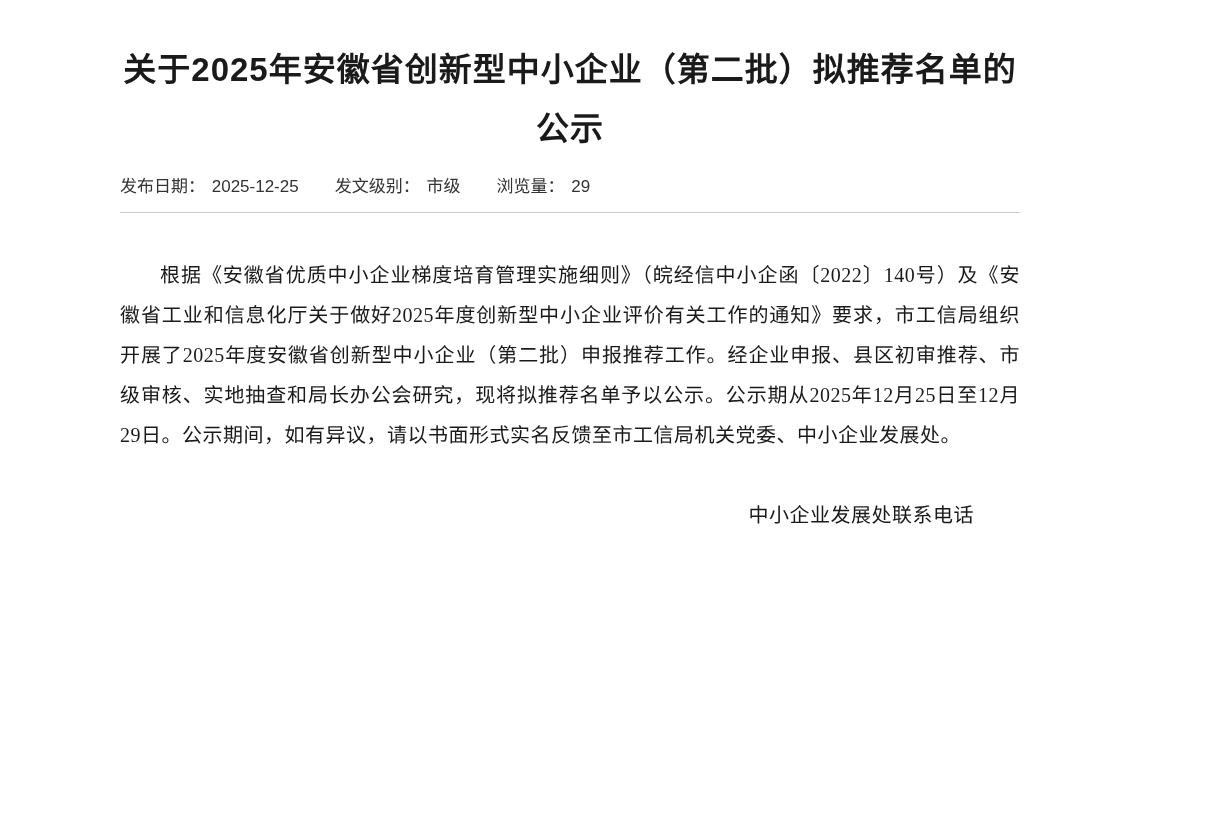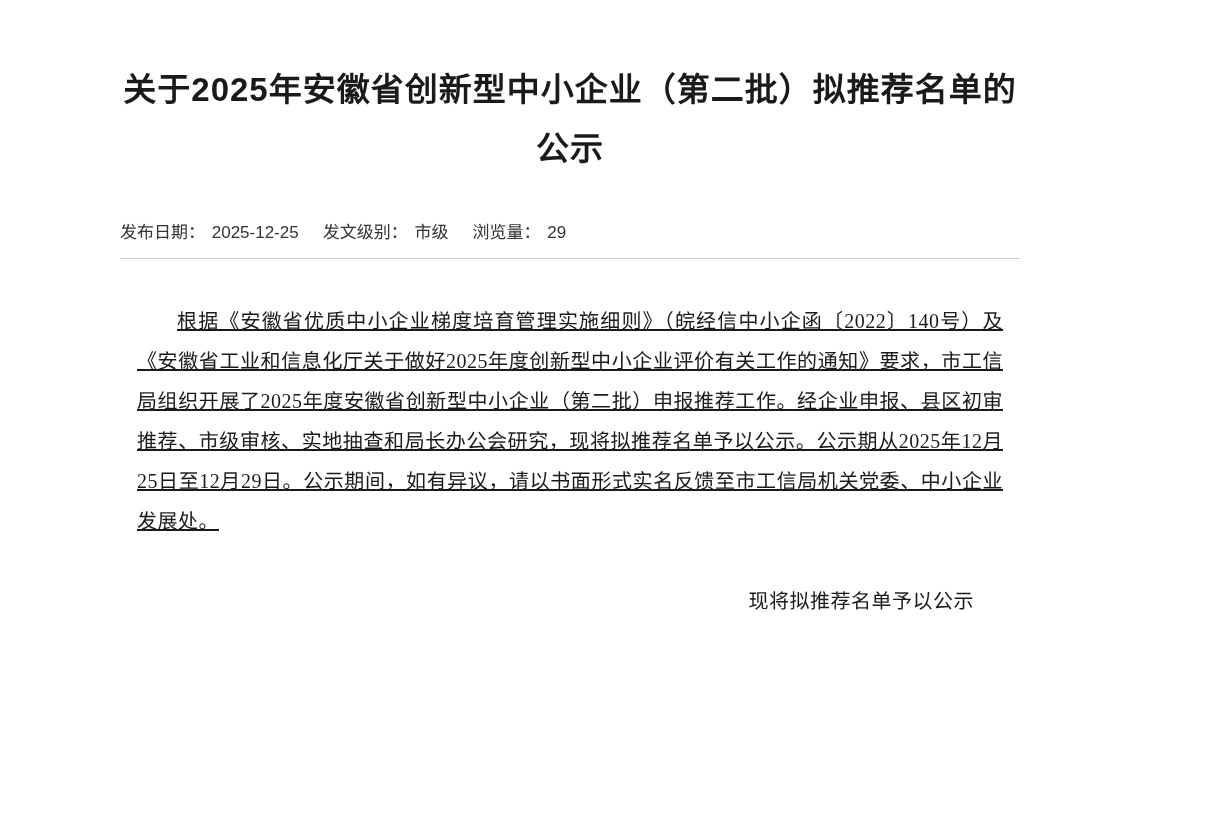--- a/index.html
+++ b/index.html
@@ -13,34 +13,34 @@
     overflow: hidden;
     font-family: "Liberation Serif", serif;
   }
   .page {
     box-sizing: content-box;
     padding-left: 120px;
     width: 900px;
   }
   .doc-title {
     margin: 0;
-    padding-top: 60px;
+    padding-top: 40px;
     font-family: "Liberation Sans", sans-serif;
     font-weight: 700;
     font-size: 33px;
     line-height: 59px;
     letter-spacing: 1px;
     color: #1a1a1a;
     text-align: center;
   }
   .meta-bar {
     display: flex;
     flex-wrap: nowrap;
-    gap: 24px;
-    margin-top: 44px;
+    gap: 36px;
+    margin-top: 18px;
     font-family: "Liberation Sans", sans-serif;
     font-size: 17px;
     line-height: 22px;
     color: #333333;
     white-space: nowrap;
   }
   .meta-item .meta-label { margin-right: 2px; }
   .divider {
     border: 0;
     border-top: 1px solid #cccccc;
@@ -52,23 +52,22 @@
     margin-top: 42px;
     font-size: 20px;
     line-height: 40px;
     letter-spacing: 0.5px;
     color: #1a1a1a;
     text-align: justify;
   }
   .para,
   .contact-line,
   .attachment-line {
-    margin: 17px;
+    margin: 0;
     text-indent: 2em;
-    text-decoration: underline;
   }
   .attachment-line {
     margin-top: 40px;
     cursor: pointer;
   }
   .signature-block {
     margin-top: 38px;
     text-align: right;
     padding-right: 46px;
     line-height: 45px;
@@ -101,18 +100,18 @@
   <hr class="divider">
 
   <div class="article">
 
     <p class="para">根据《安徽省优质中小企业梯度培育管理实施细则》（皖经信中小企函〔2022〕140号）及《安徽省工业和信息化厅关于做好2025年度创新型中小企业评价有关工作的通知》要求，市工信局组织开展了2025年度安徽省创新型中小企业（第二批）申报推荐工作。经企业申报、县区初审推荐、市级审核、实地抽查和局长办公会研究，现将拟推荐名单予以公示。公示期从2025年12月25日至12月29日。公示期间，如有异议，请以书面形式实名反馈至市工信局机关党委、中小企业发展处。</p>
 
 
 
 
     <div class="signature-block">
-      <div>现将拟推荐名单予以公示</div>
+      <div>中小企业发展处联系电话</div>
     </div>
 
   </div>
 
 </div>
 
 </body></html>

